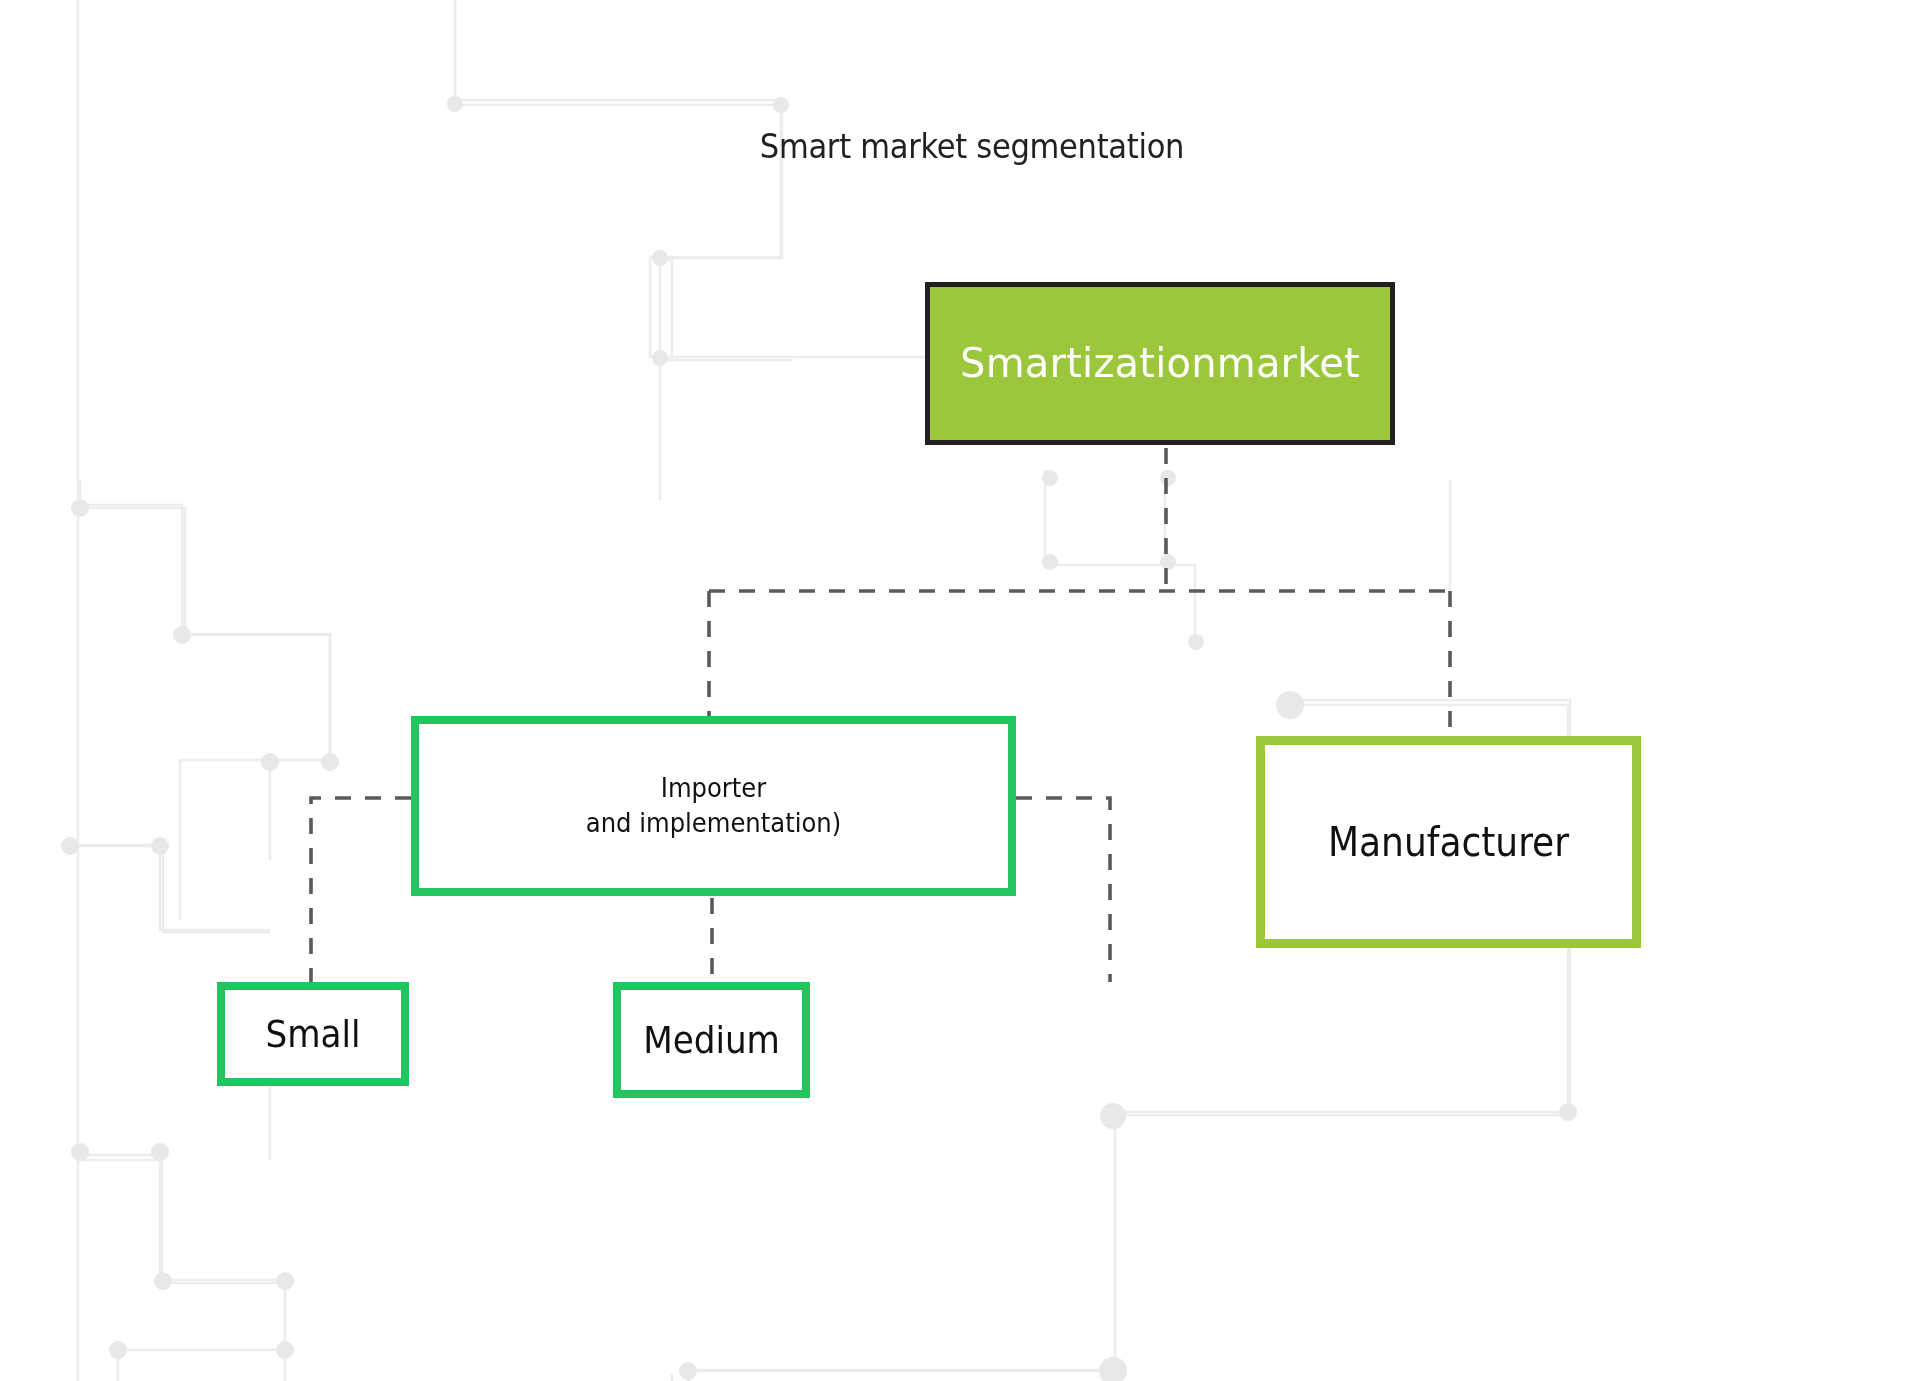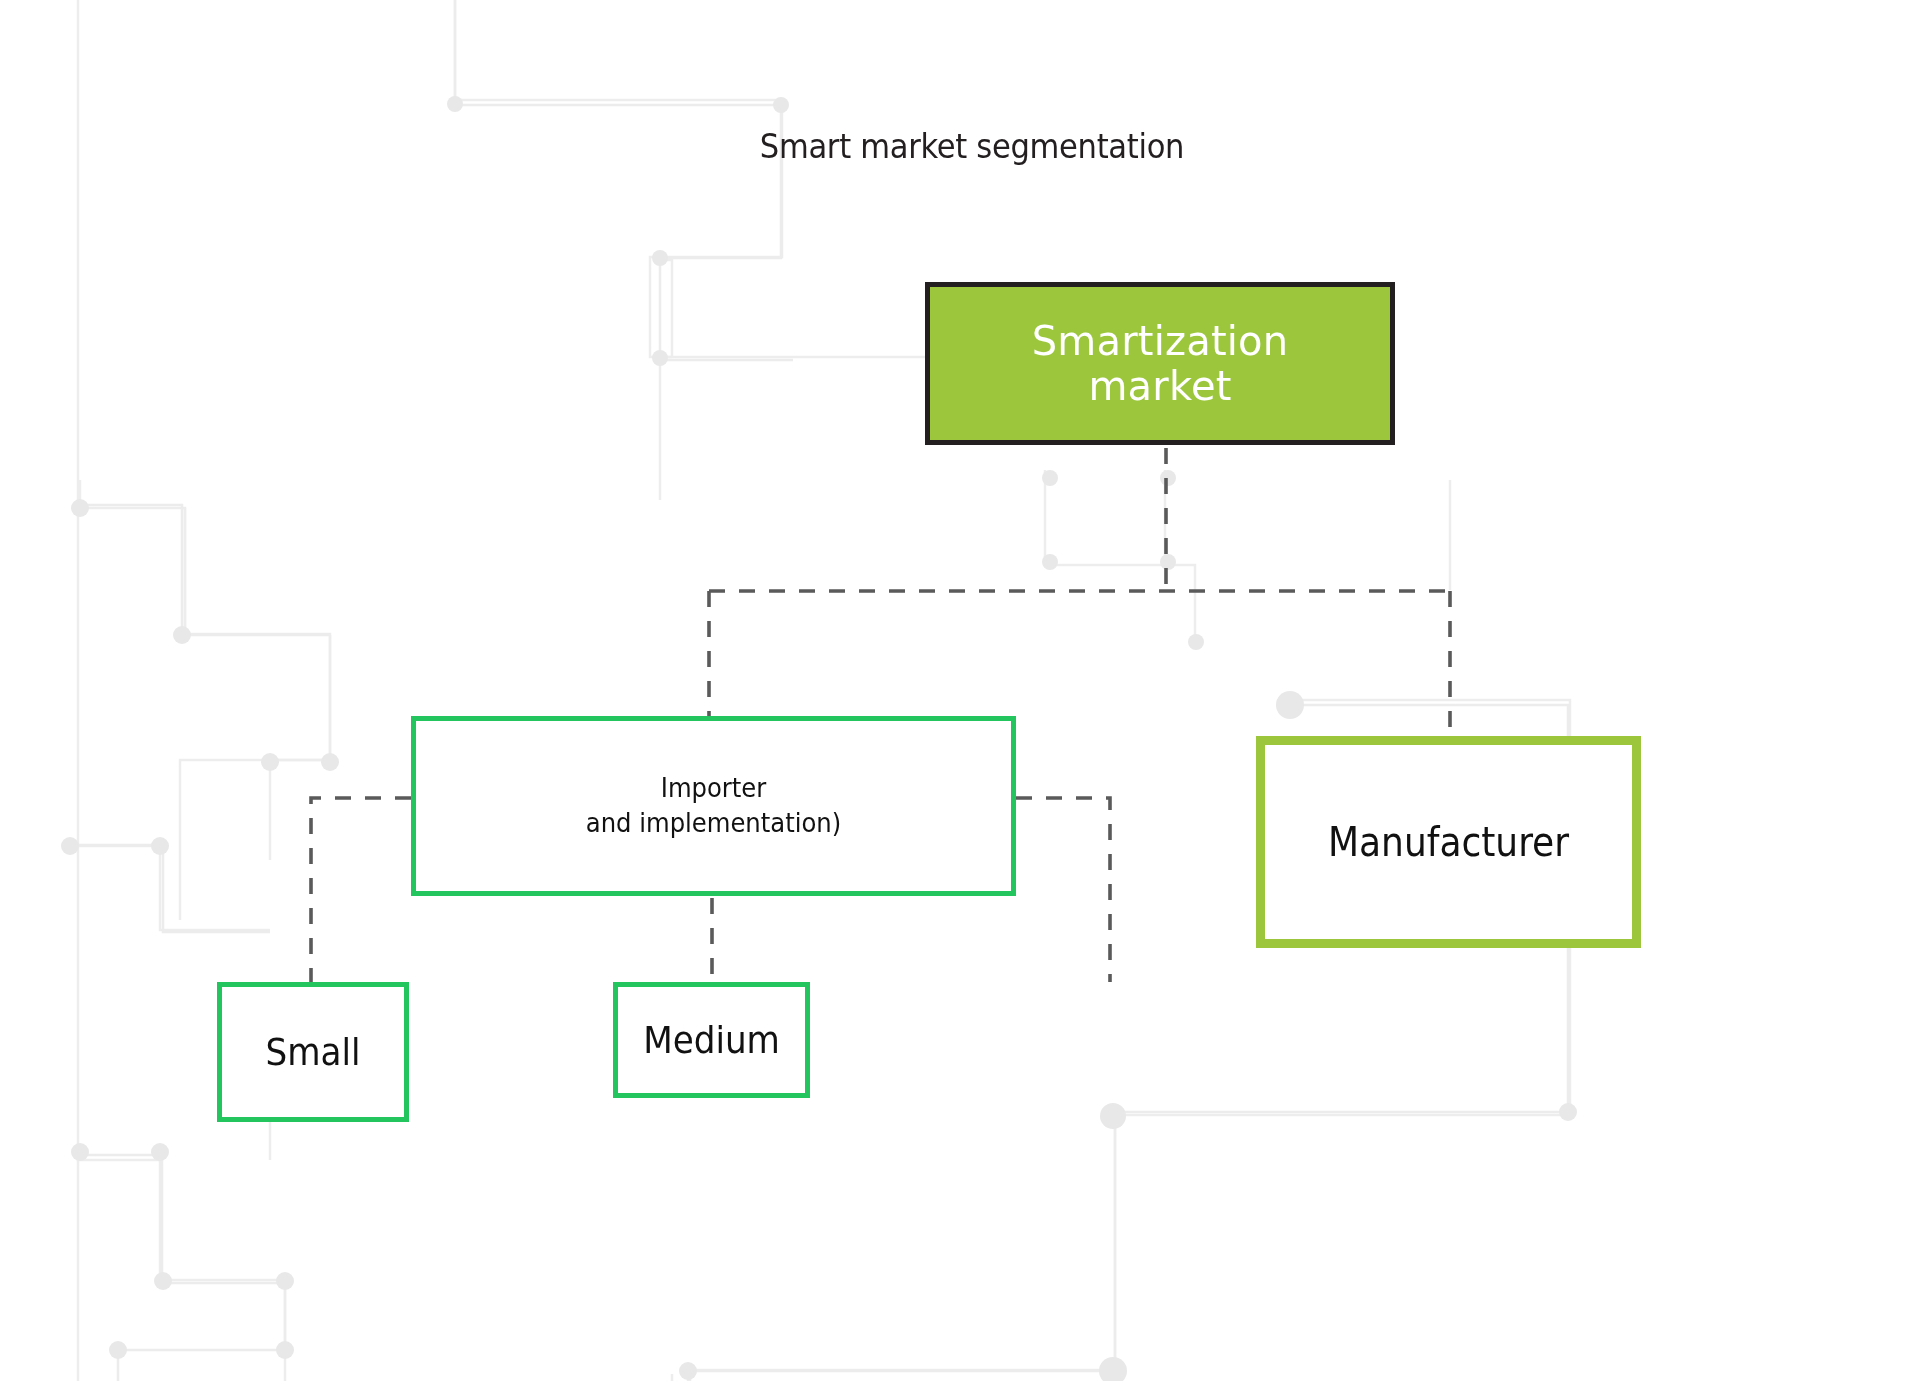--- a/index.html
+++ b/index.html
@@ -60,21 +60,21 @@
   .node-root {
     background: #9cc73d;
     border: 5px solid #231f20;
     color: #ffffff;
     font-size: 40px;
     line-height: 1.12;
     letter-spacing: 0.2px;
   }
 
   .node-purple {
-    border: 5px solid #22c55e;
+    border: 8px solid #22c55e;
     color: #111111;
   }
 
   .node-green {
     border: 9px solid #9cc73d;
     color: #111111;
   }
 
   .node-importer {
     font-size: 27px;
@@ -183,35 +183,35 @@
       <path d="M411 798 L311 798 L311 982"></path>
 
       <path d="M1016 798 L1110 798 L1110 982"></path>
 
       <path d="M712 898 L712 982"></path>
     </g>
   </svg>
 
   <div class="title">Smart market segmentation</div>
 
-  <div class="node node-root" style="left:925px; top:282px; width:470px; height:163px; flex-direction:column;">
+  <div class="node node-root" style="left:925px; top:282px; width:470px; height:163px; flex-direction:row;">
     <span>Smartization</span>
     <span>market</span>
   </div>
 
   <div class="node node-purple node-importer" style="left:411px; top:716px; width:605px; height:180px; flex-direction:column;">
     <span class="lbl-main">Importer</span>
     <span class="lbl-sub">and implementation)</span>
   </div>
 
   <div class="node node-green node-manu" style="left:1256px; top:736px; width:385px; height:212px;">
     <span>Manufacturer</span>
   </div>
 
-  <div class="node node-purple node-size" style="left:217px; top:982px; width:192px; height:140px;text-align:center;">
+  <div class="node node-purple node-size" style="left:217px; top:982px; width:192px; height:104px;text-align:center;">
     <span>Small</span>
   </div>
 
   <div class="node node-purple node-size" style="left:613px; top:982px; width:197px; height:116px;">
     <span>Medium</span>
   </div>
 
 
 </div>
 

